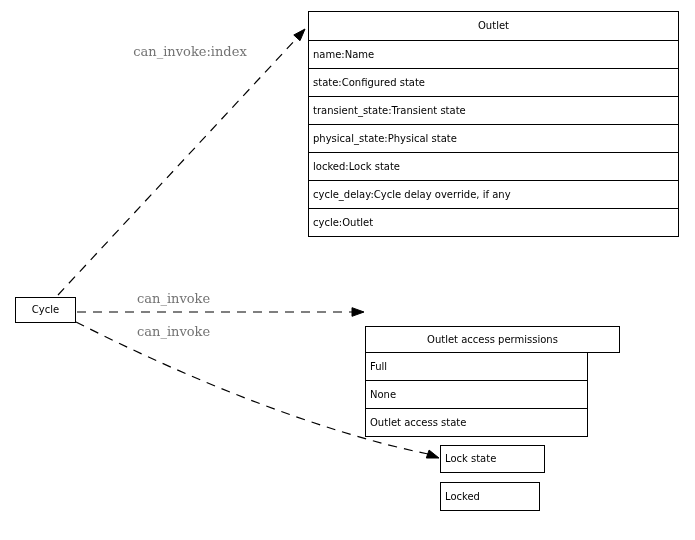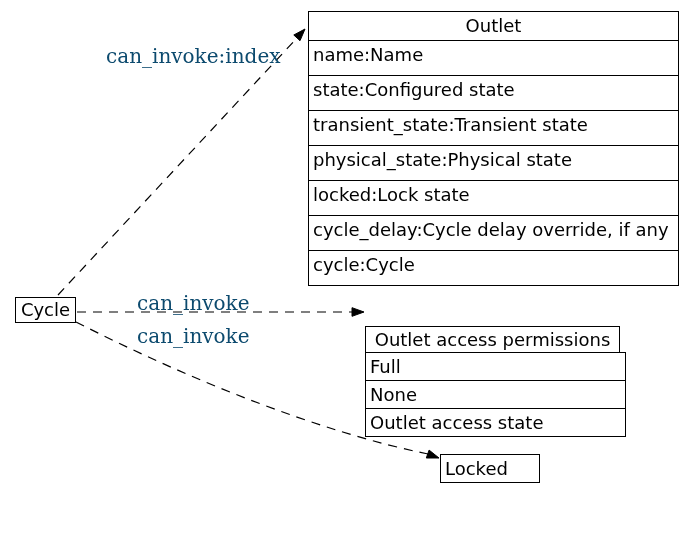--- a/index.html
+++ b/index.html
@@ -24,55 +24,55 @@
     height: 540px;
   }
   .node {
     position: absolute;
     box-sizing: border-box;
   }
   .cell {
     box-sizing: border-box;
     border: 1px solid #000000;
     background: #ffffff;
-    font-size: 18px;
+    font-size: 10px;
     white-space: nowrap;
     overflow: hidden;
   }
   .hdr {
     text-align: center;
   }
   .row {
     text-align: left;
     padding-left: 4px;
     margin-top: -1px;
   }
   
   .n-cycle {
     left: 15px; top: 297px;
   }
   .n-cycle .hdr { width: 61px; height: 26px; line-height: 24px; }
   
   .n-outlet { left: 308px; top: 11px; }
   .n-outlet .hdr { width: 371px; height: 30px; line-height: 28px; }
-  .n-outlet .row { width: 371px; height: 36px; line-height: 27px; }
+  .n-outlet .row { width: 371px; height: 29px; line-height: 27px; }
   
   .n-oap { left: 365px; top: 298px; margin-top: 28px; }
   .n-oap .hdr { width: 255px; height: 27px; line-height: 25px; }
-  .n-oap .row { width: 261px; height: 29px; line-height: 27px; }
+  .n-oap .row { width: 223px; height: 29px; line-height: 27px; }
   
   .n-lock { left: 440px; top: 445px; }
   .n-lock .hdr { width: 105px; height: 28px; line-height: 26px; text-align: left; padding-left: 4px;}
   .n-lock .row { width: 100px; height: 29px; line-height: 27px; margin-top: 9px; }
   
   .elabel {
     position: absolute;
     font-family: "DejaVu Serif", "Liberation Serif", serif;
-    font-size: 20px;
-    color: #0c4a6e;
+    font-size: 13px;
+    color: #737373;
     white-space: nowrap;
   }
   .el-0 { left: 106px; top: 44px; width: 168px; text-align: center; }
   .el-1 { left: 137px; top: 291px; }
   .el-2 { left: 137px; top: 324px; }
   .edge-path {
     fill: none;
     stroke: #000000;
     stroke-width: 1.2px;
     stroke-dasharray: 9 7;
@@ -105,31 +105,32 @@
   </div>
 
   <div class="node n-outlet">
     <div class="cell hdr">Outlet</div>
     <div class="cell row">name:Name</div>
     <div class="cell row">state:Configured state</div>
     <div class="cell row">transient_state:Transient state</div>
     <div class="cell row">physical_state:Physical state</div>
     <div class="cell row">locked:Lock state</div>
     <div class="cell row">cycle_delay:Cycle delay override, if any</div>
-    <div class="cell row">cycle:Cycle</div>
+    <div class="cell row">cycle:Outlet</div>
   </div>
 
   <div class="node n-oap">
     <div class="cell hdr">Outlet access permissions</div>
     <div class="cell row">Full</div>
     <div class="cell row">None</div>
     <div class="cell row">Outlet access state</div>
   </div>
 
   <div class="node n-lock">
+    <div class="cell hdr">Lock state</div>
     <div class="cell row">Locked</div>
   </div>
 
   <div class="elabel el-0">can_invoke:index</div>
   <div class="elabel el-1">can_invoke</div>
   <div class="elabel el-2">can_invoke</div>
 
 </div>
 
 </body></html>

